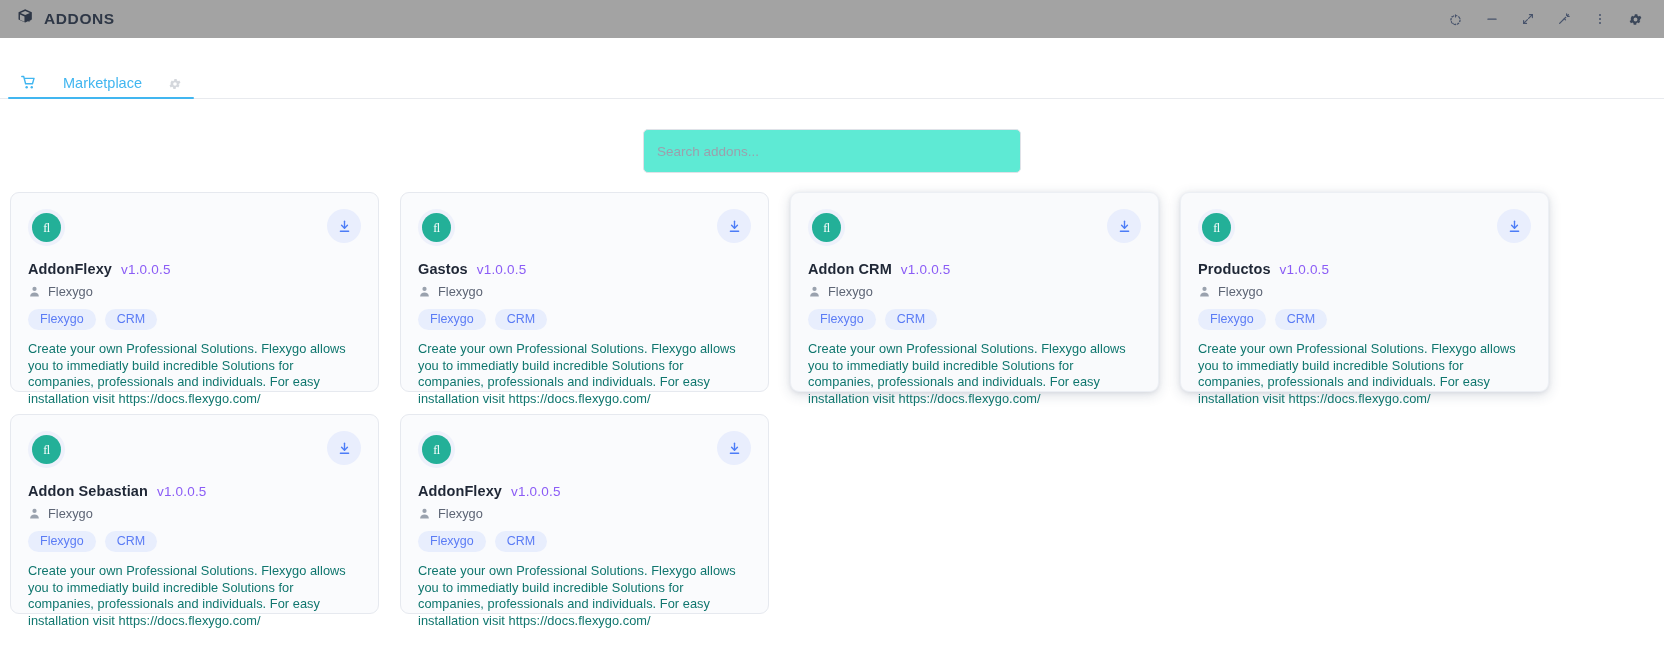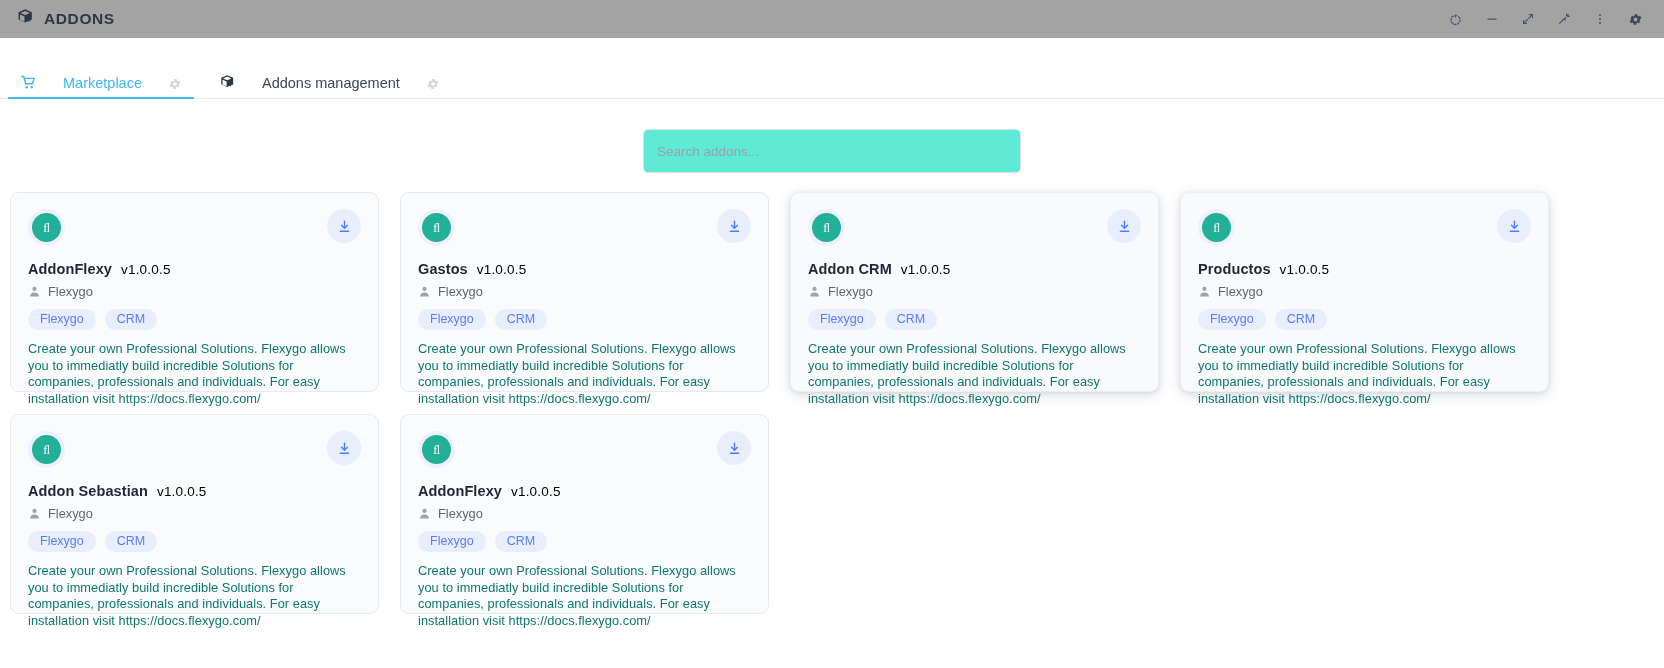--- a/index.html
+++ b/index.html
@@ -184,21 +184,21 @@
     margin-top: 15px;
   }
   .card-title {
     font-size: 14.5px;
     font-weight: 700;
     color: #1f2736;
     letter-spacing: .1px;
   }
   .card-version {
     font-size: 13.5px;
-    color: #000000;
+    color: #8b5cf6;
     letter-spacing: .2px;
   }
 
   .author-row {
     display: flex;
     align-items: center;
     gap: 7px;
     margin-top: 7px;
   }
   .author-name {
@@ -298,34 +298,20 @@
     </span>
     <span class="tab-label">Marketplace</span>
     <span class="tab-gear">
       <svg width="14" height="14" viewBox="0 0 24 24" fill="#9aa2ae">
         <path d="M19.4 13a7.6 7.6 0 0 0 0-2l2-1.5-2-3.4-2.4 1a7.6 7.6 0 0 0-1.7-1l-.4-2.6H10.9l-.4 2.6c-.6.2-1.2.6-1.7 1l-2.4-1-2 3.4L4.6 11a7.6 7.6 0 0 0 0 2l-2 1.5 2 3.4 2.4-1c.5.4 1.1.8 1.7 1l.4 2.6h4l.4-2.6c.6-.2 1.2-.6 1.7-1l2.4 1 2-3.4-2-1.5ZM12 15.1A3.1 3.1 0 1 1 12 8.9a3.1 3.1 0 0 1 0 6.2Z"></path>
       </svg>
     </span>
     <span class="tab-underline"></span>
   </div>
 
-  <div class="tab inactive" style="margin-left:13px;">
-    <span style="display:flex;align-items:center;">
-      <svg width="17" height="17" viewBox="0 0 24 24" fill="#2e3746">
-        <path d="M11.6 1.6 3.2 5.3v9.2l8.4 3.7 8.4-3.7V5.3L11.6 1.6Zm0 2.1 5.9 2.6-5.9 2.6-5.9-2.6 5.9-2.6ZM5 8.2l5.7 2.5v6.6L5 14.8V8.2Z"></path>
-        <path d="M19 14.1h-1.9v-1.9h-1.4v1.9h-1.9v1.4h1.9v1.9h1.4v-1.9H19v-1.4Z"></path>
-      </svg>
-    </span>
-    <span class="tab-label">Addons management</span>
-    <span class="tab-gear">
-      <svg width="14" height="14" viewBox="0 0 24 24" fill="#9aa2ae">
-        <path d="M19.4 13a7.6 7.6 0 0 0 0-2l2-1.5-2-3.4-2.4 1a7.6 7.6 0 0 0-1.7-1l-.4-2.6H10.9l-.4 2.6c-.6.2-1.2.6-1.7 1l-2.4-1-2 3.4L4.6 11a7.6 7.6 0 0 0 0 2l-2 1.5 2 3.4 2.4-1c.5.4 1.1.8 1.7 1l.4 2.6h4l.4-2.6c.6-.2 1.2-.6 1.7-1l2.4 1 2-3.4-2-1.5ZM12 15.1A3.1 3.1 0 1 1 12 8.9a3.1 3.1 0 0 1 0 6.2Z"></path>
-      </svg>
-    </span>
-  </div>
 
 </div>
 
 <div class="search-wrap">
   <input class="search-input" type="text" placeholder="Search addons..." style="">
 </div>
 
 <div class="grid" id="grid">
     <div class="card">
       <div class="avatar">

